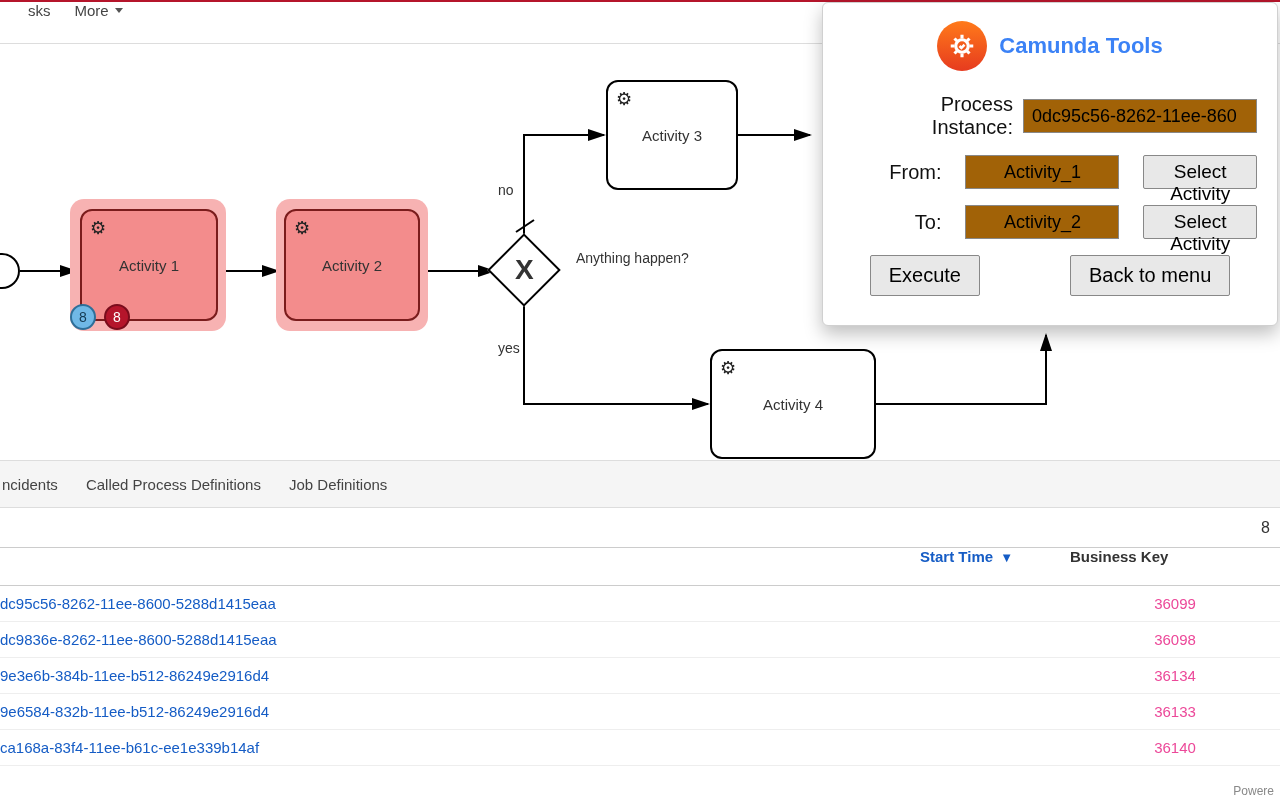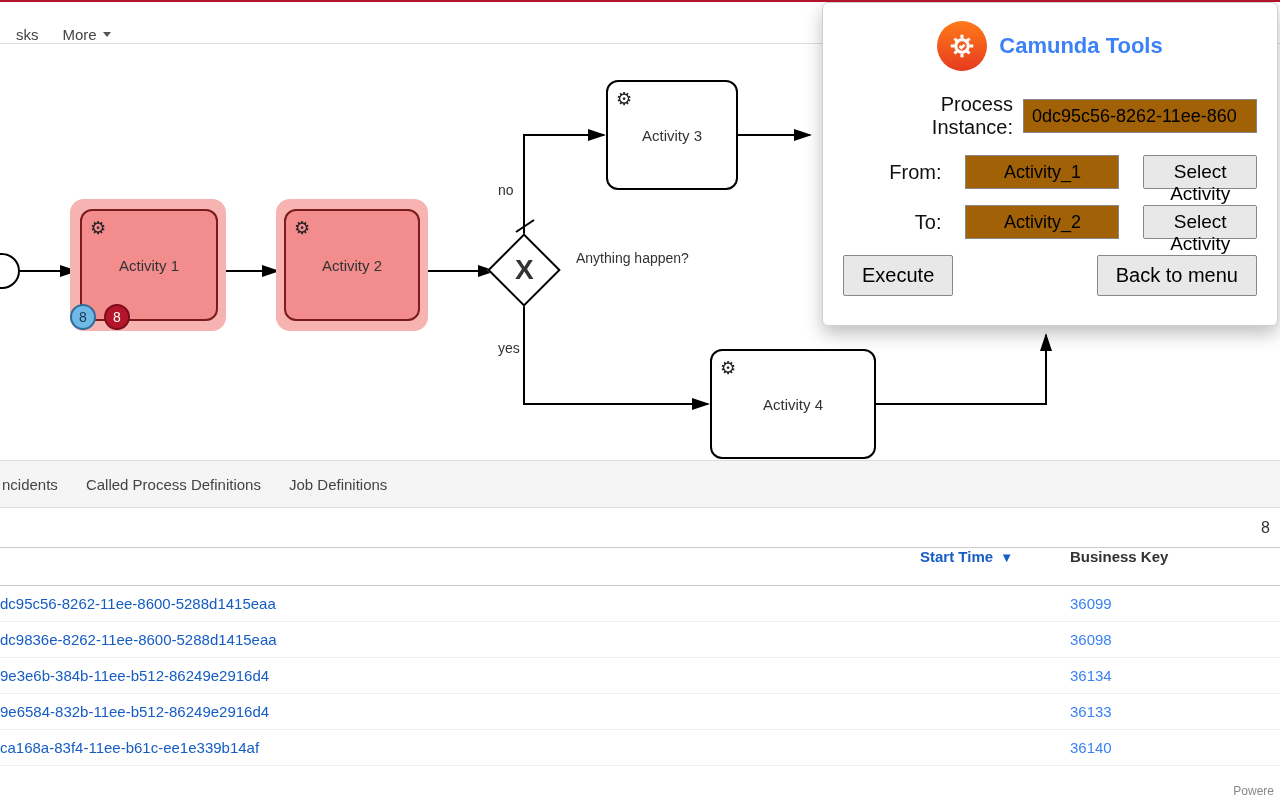--- a/index.html
+++ b/index.html
@@ -18,22 +18,22 @@
     top: 0; left: 0; right: 0;
     height: 2px;
     background: #b5152b;
   }
   .top-nav {
     position: absolute;
     top: 2px; left: 0; right: 0;
     height: 42px;
     border-bottom: 1px solid #ddd;
     display: flex;
-    align-items: flex-end;
-    padding-left: 4px;
+    align-items: flex-start;
+    padding-left: 16px;
   }
   .nav-item {
     padding: 0 12px;
     font-size: 15px;
     color: #444;
     cursor: pointer;
     display: flex;
     align-items: center;
     gap: 4px;
   }
@@ -178,21 +178,21 @@
   }
   .trow {
     height: 36px;
     border-bottom: 1px solid #eee;
     display: flex;
     align-items: center;
     font-size: 15px;
   }
   .trow .link { color: #155cc5; cursor: pointer; flex: 0 0 920px; }
   .trow .st { flex: 0 0 150px; }
-  .trow .bk { flex: 1; color:#3b82f6; }
+  .trow .bk { flex: 1; color:#ec4899;text-align:center; }
 
   .footer-note {
     position: absolute;
     bottom: 2px; right: 6px;
     font-size: 12px;
     color: #888;
   }
 
   
   .panel {
@@ -256,21 +256,21 @@
     font-size: 19px;
     cursor: pointer;
     border-radius: 2px;
     height: 34px;
   }
   .btn.primary {
     padding: 8px 18px;
     font-size: 20px;
     height: auto;
   }
-  .btn-row { display: flex; justify-content: space-between; gap: 90px; margin-top: 8px;}
+  .btn-row { display: flex; justify-content: center; gap: 90px; margin-top: 8px;}
   .panel .form-row { justify-content: flex-start; padding-left: 30px; }
   .panel .form-row.short { padding-left: 30px; gap: 24px; }
 </style>
 </head>
 <body>
 
 <div class="topbar-red"></div>
 
 <div class="top-nav">
   <span class="nav-item">sks</span>

